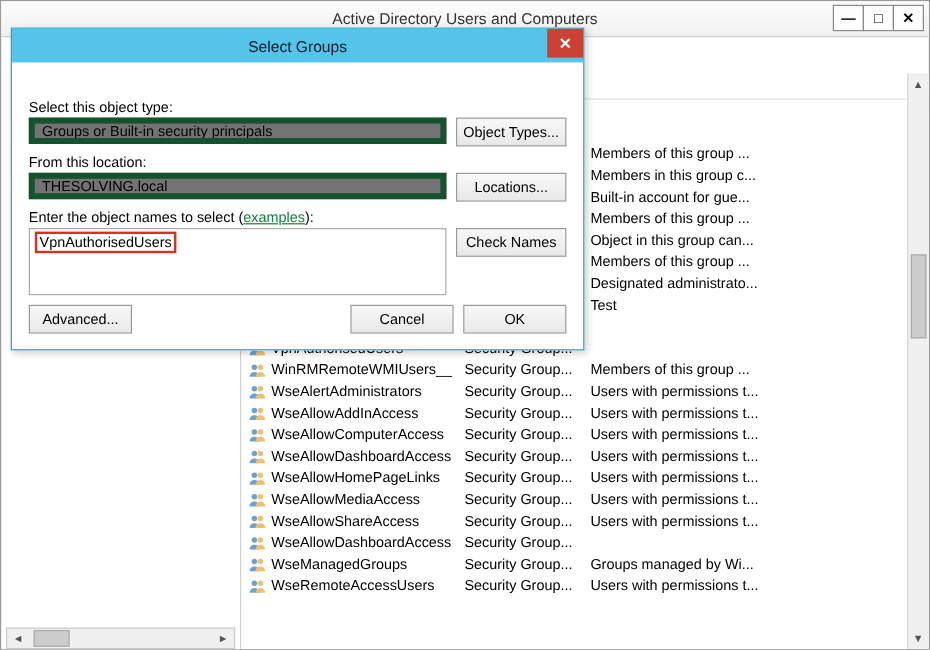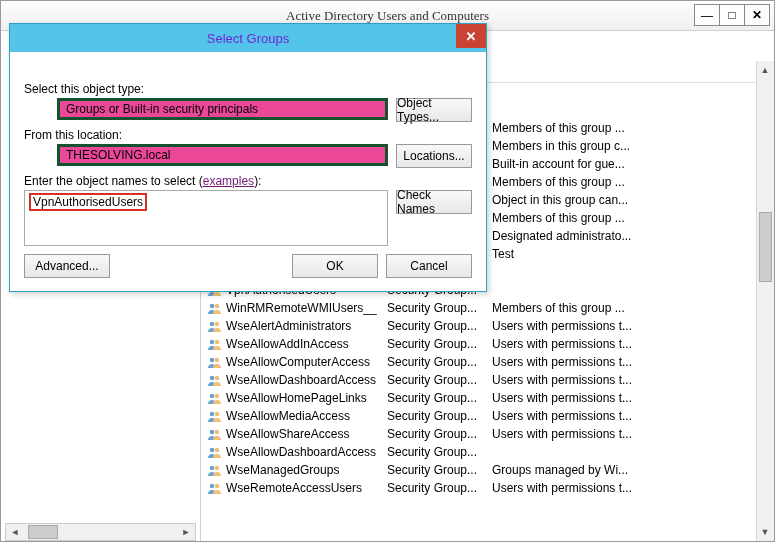--- a/index.html
+++ b/index.html
@@ -14,21 +14,20 @@
   border: 1px solid #999;
 }
 .main-titlebar {
   height: 30px;
   background: linear-gradient(#fdfdfd, #f0f0f0);
   border-bottom: 1px solid #d0d0d0;
   display: flex;
   align-items: center;
   justify-content: center;
   position: relative;
-  font-family: Liberation Serif, serif;
 }
 .main-title { font-size: 13px; color: #333; }
 .win-controls {
   position: absolute; right: 4px; top: 3px;
   display: flex; gap: 0;
 }
 .win-btn {
   width: 26px; height: 22px;
   border: 1px solid #888;
   background: #fdfdfd;
@@ -130,65 +129,64 @@
   border: 1px solid #28a2c8;
   box-shadow: 2px 2px 6px rgba(0,0,0,0.2);
   z-index: 10;
 }
 .dlg-titlebar {
   height: 28px;
   background: #54c4e8;
   display: flex; align-items: center; justify-content: center;
   position: relative;
 }
-.dlg-title { font-size: 13px; color: #6d28d9; }
+.dlg-title { font-size: 13px; color: #0f172a; }
 .dlg-close {
   position: absolute; right: 0; top: 0;
   width: 30px; height: 24px;
   background: #c94234;
   color: #fff;
   display: flex; align-items: center; justify-content: center;
   font-size: 13px; font-weight: bold;
 }
 .dlg-body {
   padding: 24px 14px;
 }
 .dlg-label { font-size: 12px; margin-top: 6px; margin-bottom: 2px; }
 .dlg-row { display: flex; gap: 8px; margin-bottom: 6px; }
 .dlg-input {
   flex: 1;
   height: 22px;
-  border: 3px solid #14532d;
+  border: 5px solid #14532d;
   padding: 2px 6px;
   font-size: 12px;
-  background: #ec4899;
-  margin-left: 33px;
+  background: #737373;
 }
 .dlg-btn {
-  width: 76px; height: 24px;
+  width: 92px; height: 24px;
   background: linear-gradient(#f8f8f8,#e8e8e8);
   border: 1px solid #999;
   font-size: 12px;
   display: flex; align-items: center; justify-content: center;
 }
 .dlg-textarea {
   flex: 1;
   height: 56px;
   border: 1px solid #aaa;
   padding: 2px 4px;
   font-size: 12px;
   position: relative;
 }
 .highlighted-entry {
   display: inline-block;
   border: 2px solid #d93025;
   padding: 0 2px;
   line-height: 14px;
 }
-.link { color: #701a75; text-decoration: underline; cursor: pointer; }
+.link { color: #15803d; text-decoration: underline; cursor: pointer; }
 .dlg-footer {
   display: flex;
   gap: 8px;
   margin-top: 8px;
   text-align: right;
 }
 .dlg-footer .spacer { flex: 1; }
 .dlg-btn.small { width: 86px; }
 </style>
 </head>
@@ -498,18 +496,18 @@
     <div class="dlg-row">
       <div class="dlg-textarea">
         <span class="highlighted-entry">VpnAuthorisedUsers</span>
       </div>
       <div class="dlg-btn">Check Names</div>
     </div>
 
     <div class="dlg-footer">
       <div class="dlg-btn small">Advanced...</div>
       <div class="spacer"></div>
+      <div class="dlg-btn small">Cancel</div>
       <div class="dlg-btn small">OK</div>
-      <div class="dlg-btn small">Cancel</div>
     </div>
 
   </div>
 </div>
 
 </body></html>

